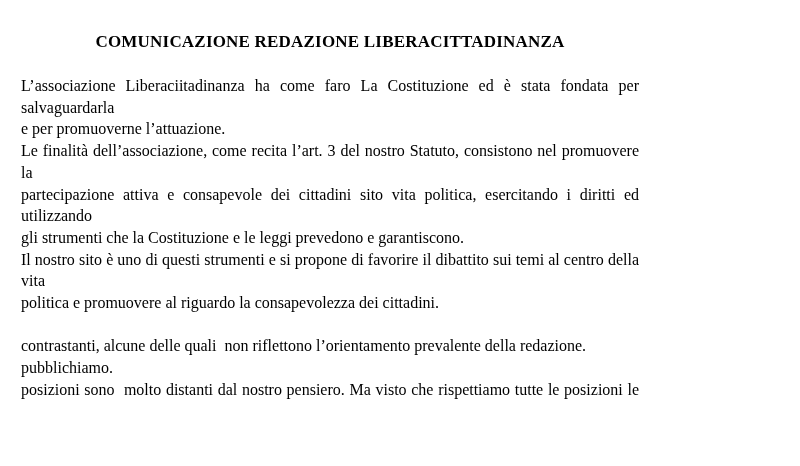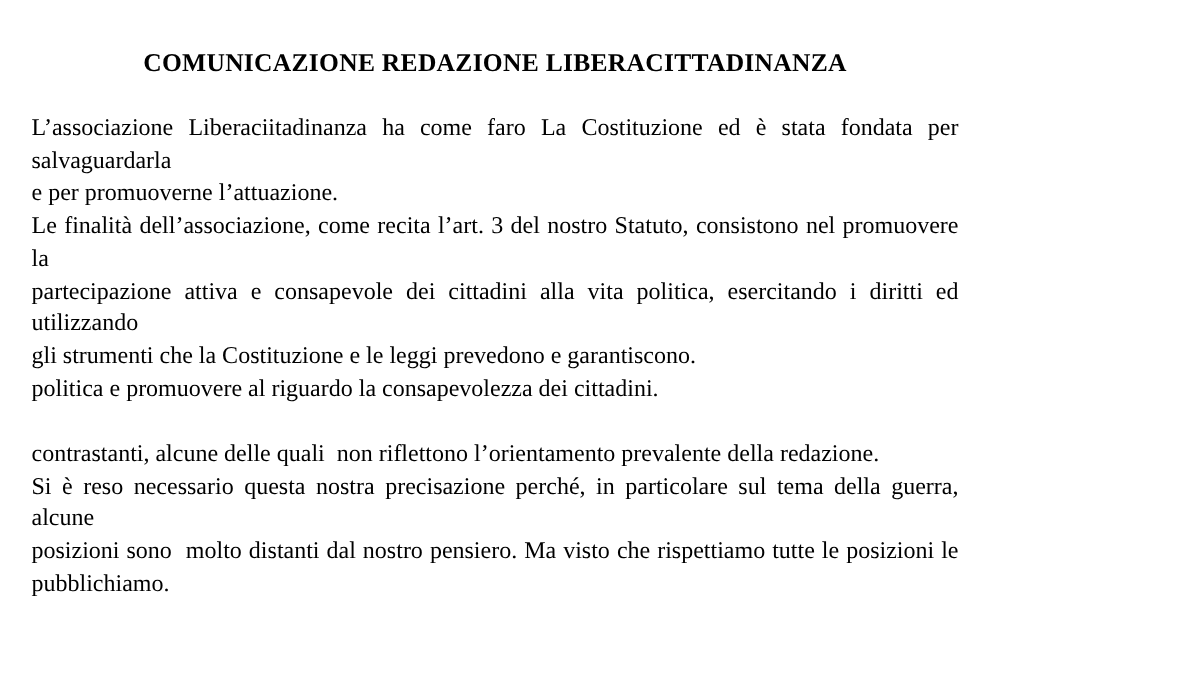--- a/index.html
+++ b/index.html
@@ -48,23 +48,23 @@
 </style>
 </head>
 <body>
 
 <div class="page">
   <h1 class="doc-title">COMUNICAZIONE REDAZIONE LIBERACITTADINANZA</h1>
   <div class="doc-body">
       <div class="line just">L’associazione Liberaciitadinanza ha come faro La Costituzione ed è stata fondata per salvaguardarla</div>
       <div class="line">e per promuoverne l’attuazione.</div>
       <div class="line just">Le finalità dell’associazione, come recita l’art. 3 del nostro Statuto, consistono nel promuovere la</div>
-      <div class="line just">partecipazione attiva e consapevole dei cittadini alla vita politica, esercitando i diritti ed utilizzando</div>
+      <div class="line just">partecipazione attiva e consapevole dei cittadini sito vita politica, esercitando i diritti ed utilizzando</div>
       <div class="line">gli strumenti che la Costituzione e le leggi prevedono e garantiscono.</div>
+      <div class="line just">Il nostro sito è uno di questi strumenti e si propone di favorire il dibattito sui temi al centro della  vita</div>
       <div class="line">politica e promuovere al riguardo la consapevolezza dei cittadini.</div>
       <div class="line"></div>
       <div class="line">contrastanti, alcune delle quali  non riflettono l’orientamento prevalente della redazione.</div>
-      <div class="line just">Si è reso necessario questa nostra precisazione perché, in particolare sul tema della guerra, alcune</div>
+      <div class="line">pubblichiamo.</div>
       <div class="line just">posizioni sono  molto distanti dal nostro pensiero. Ma visto che rispettiamo tutte le posizioni le</div>
-      <div class="line">pubblichiamo.</div>
       <div class="line"></div>
     </div>
 </div>
 
 </body></html>

